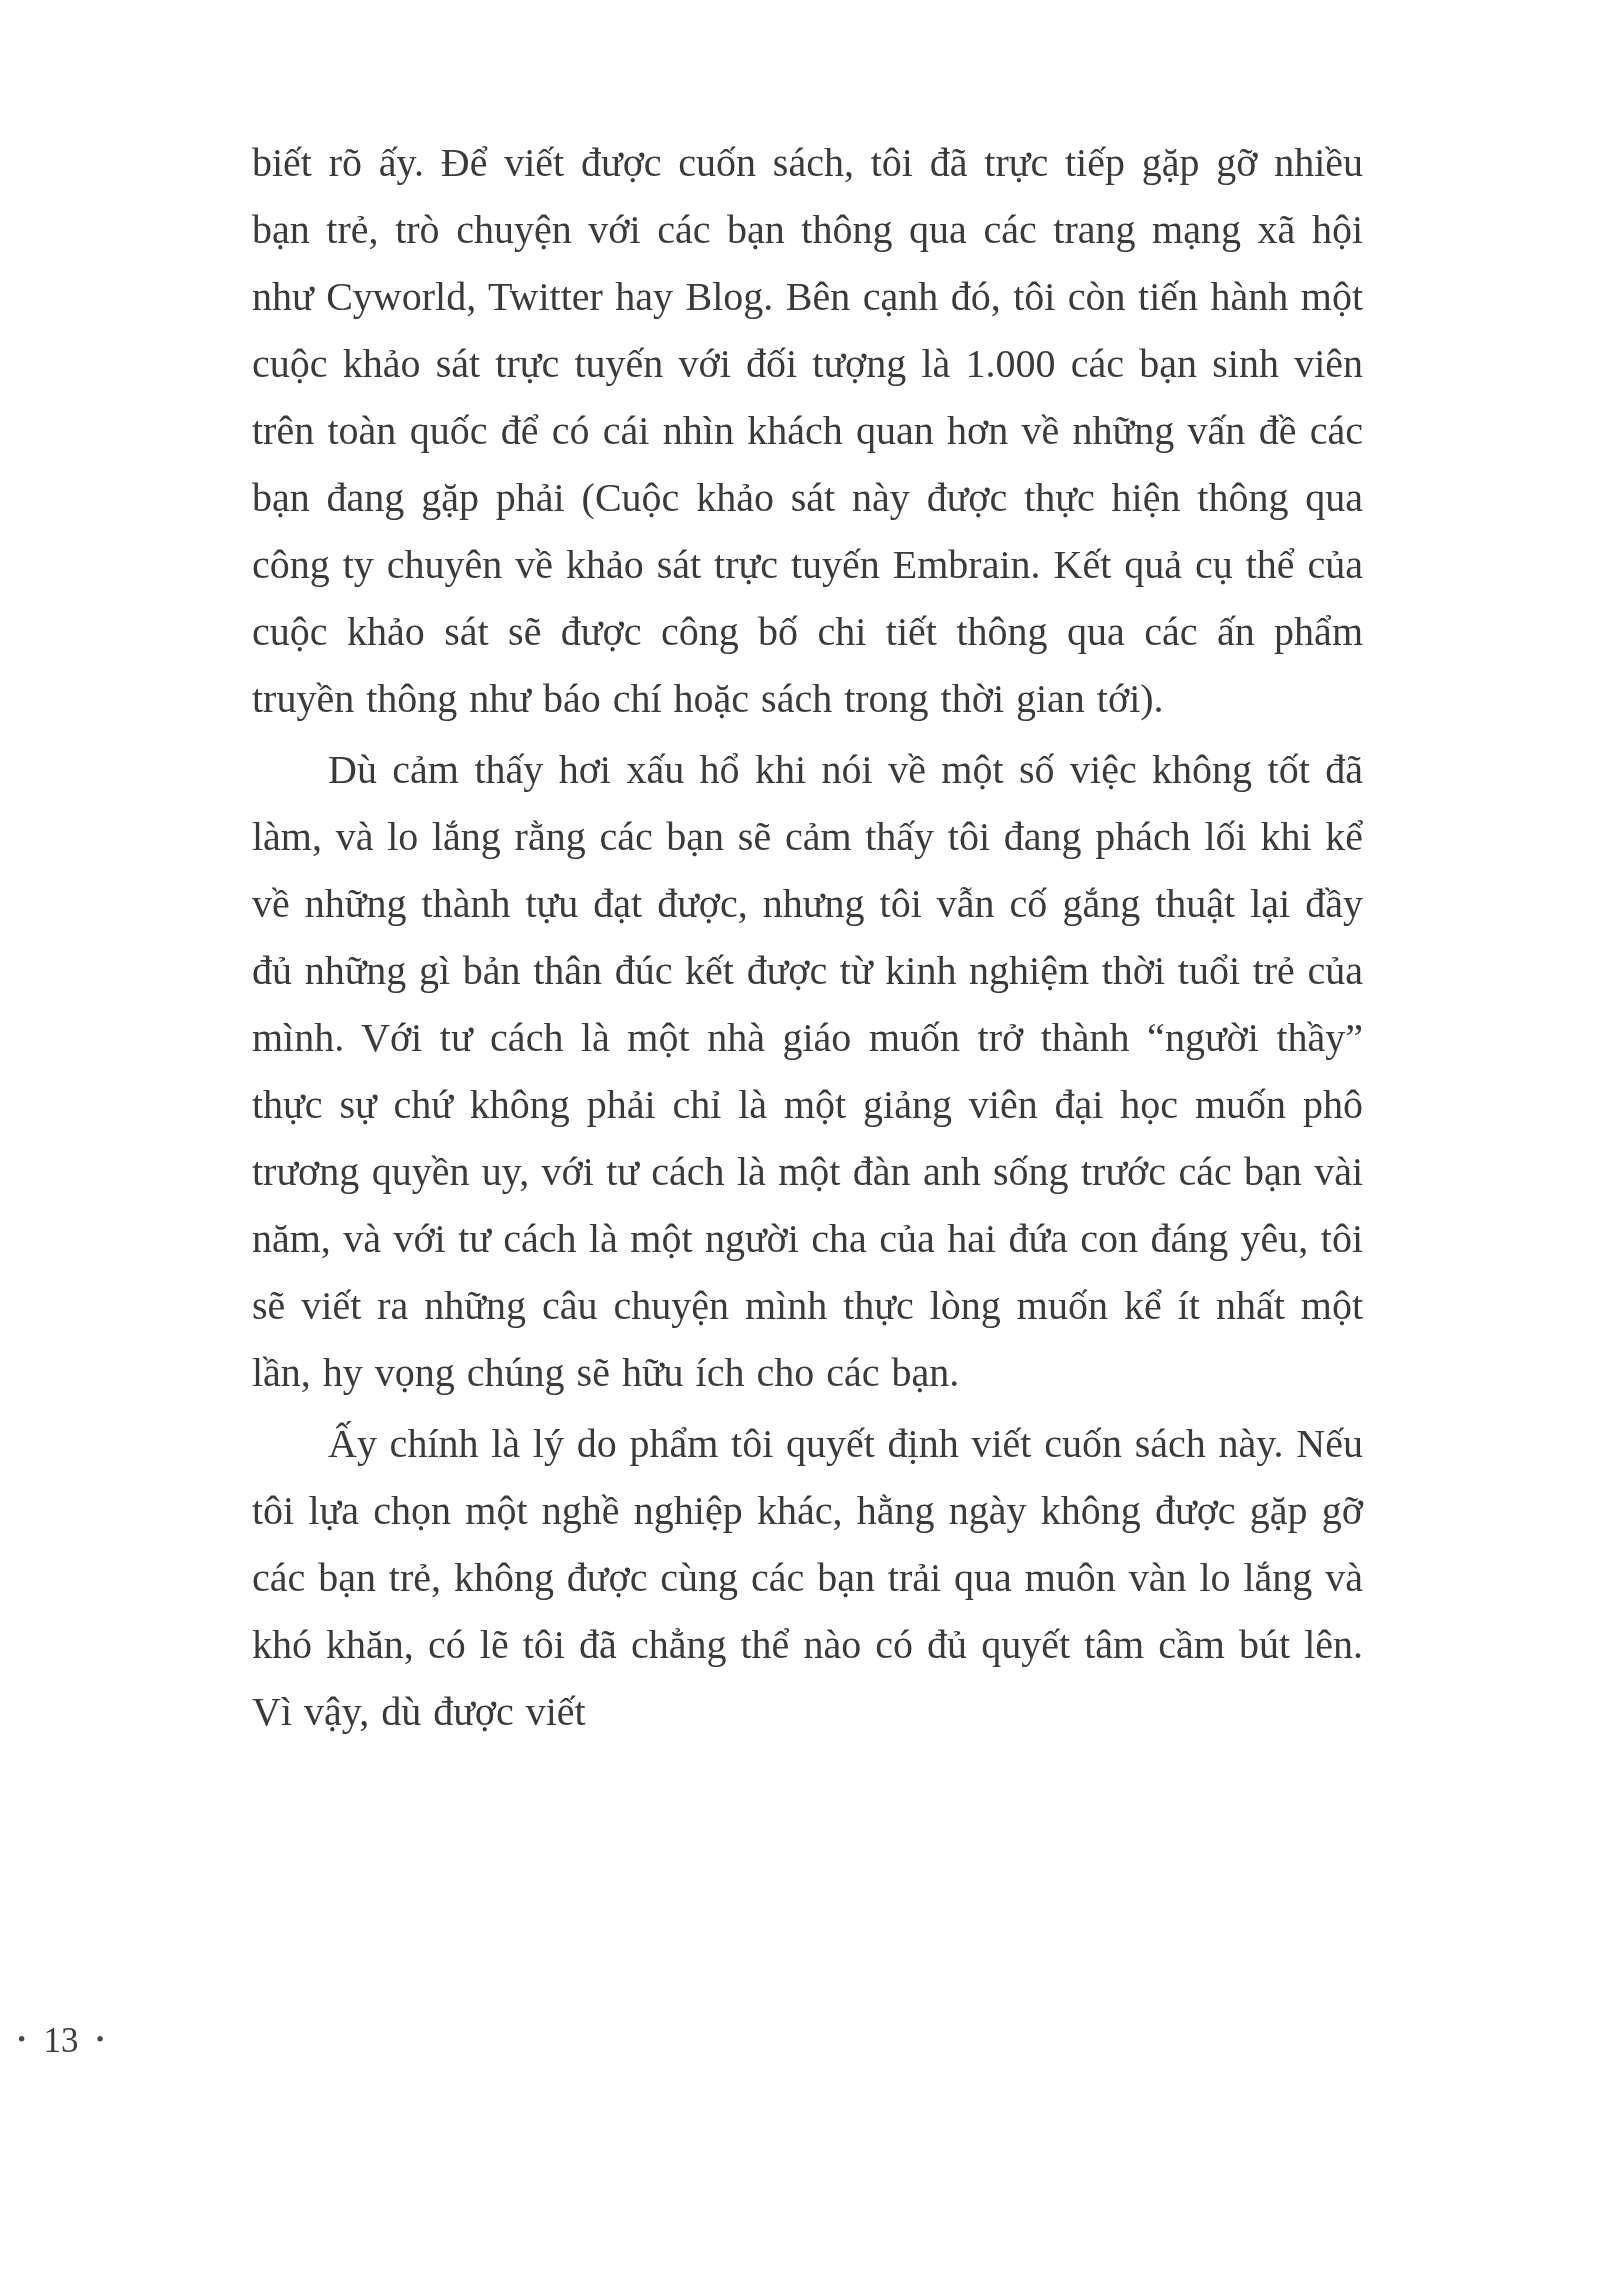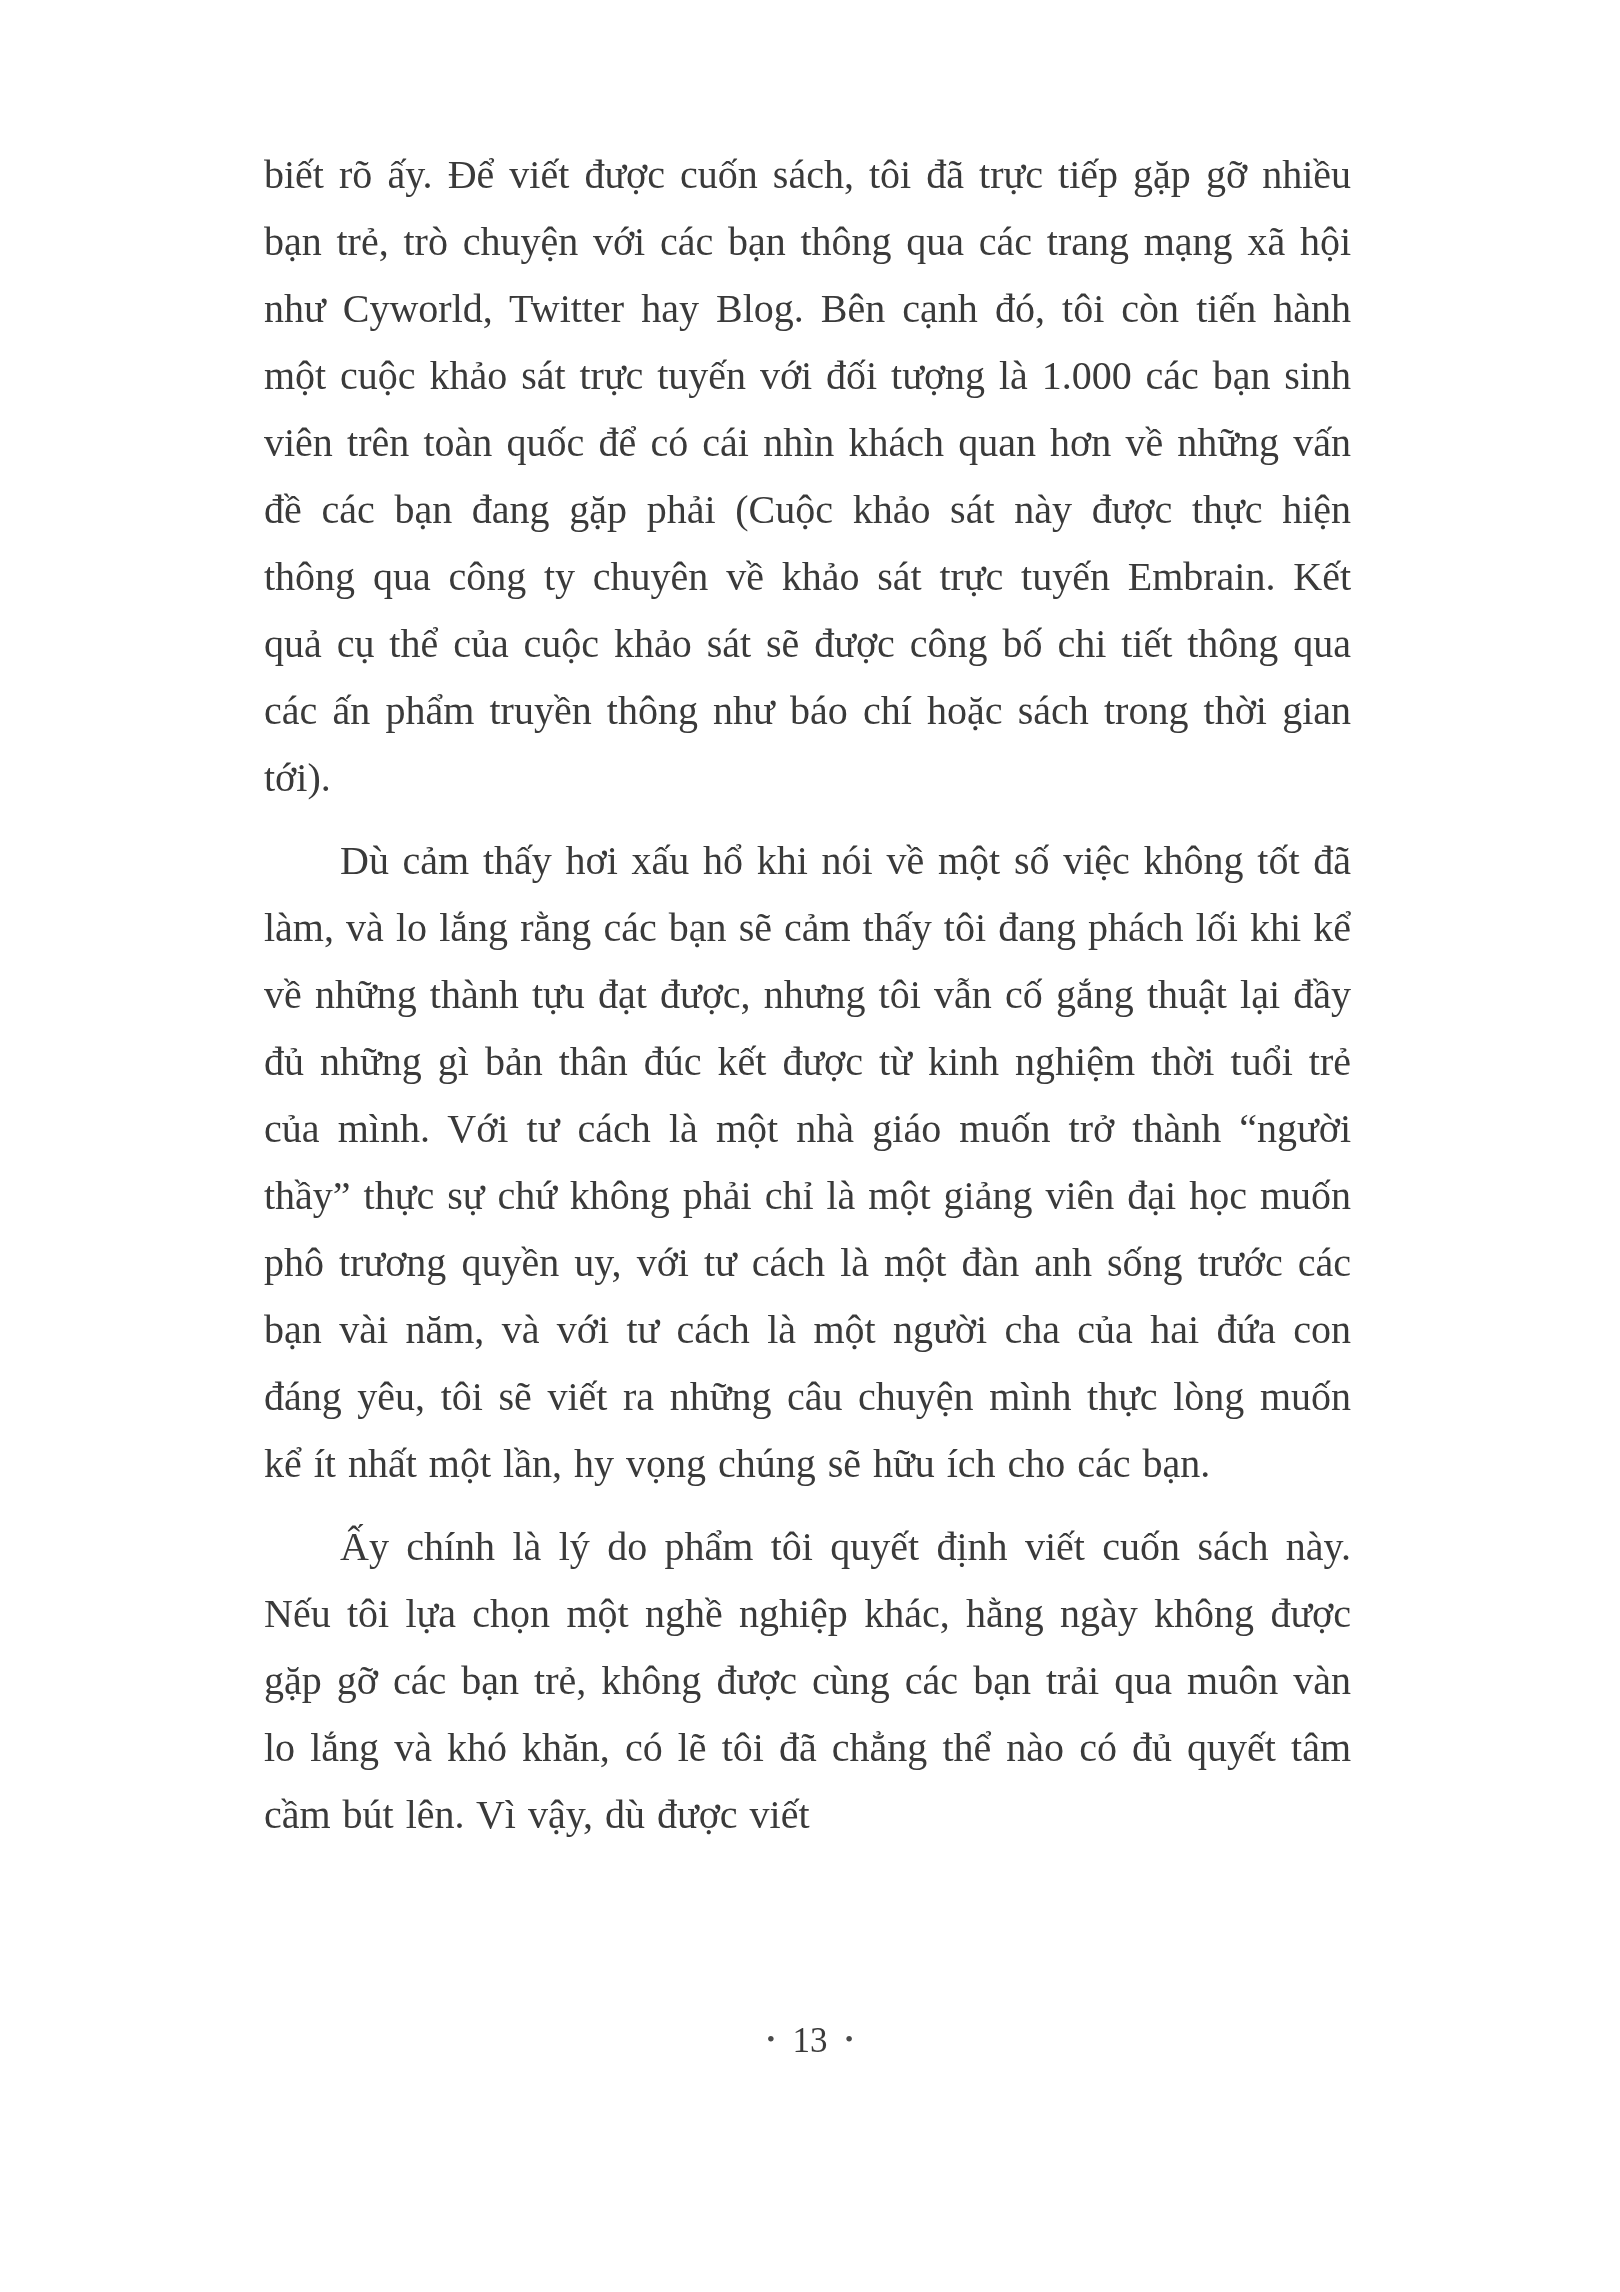--- a/index.html
+++ b/index.html
@@ -24,32 +24,31 @@
     position: absolute;
     left: 248px;
     top: 125px;
     width: 1119px;
     font-size: 40px;
     line-height: 67px;
     text-align: justify;
     word-spacing: 2px;
   }
   .para {
-    margin: 16px;
+    margin: 4px;
     text-indent: 76px;
   }
   .para.first {
     text-indent: 0;
   }
   .page-number {
     position: absolute;
     left: 0;
     right: 0;
     top: 2021px;
-    text-align: center;
     font-size: 35px;
     color: #3a3a3a;
   }
   .page-number .bullet {
     font-size: 23.5px;
     vertical-align: 4.9px;
     margin: 0 17.6px;
     color: #4a4a4a;
   }
 </style>

